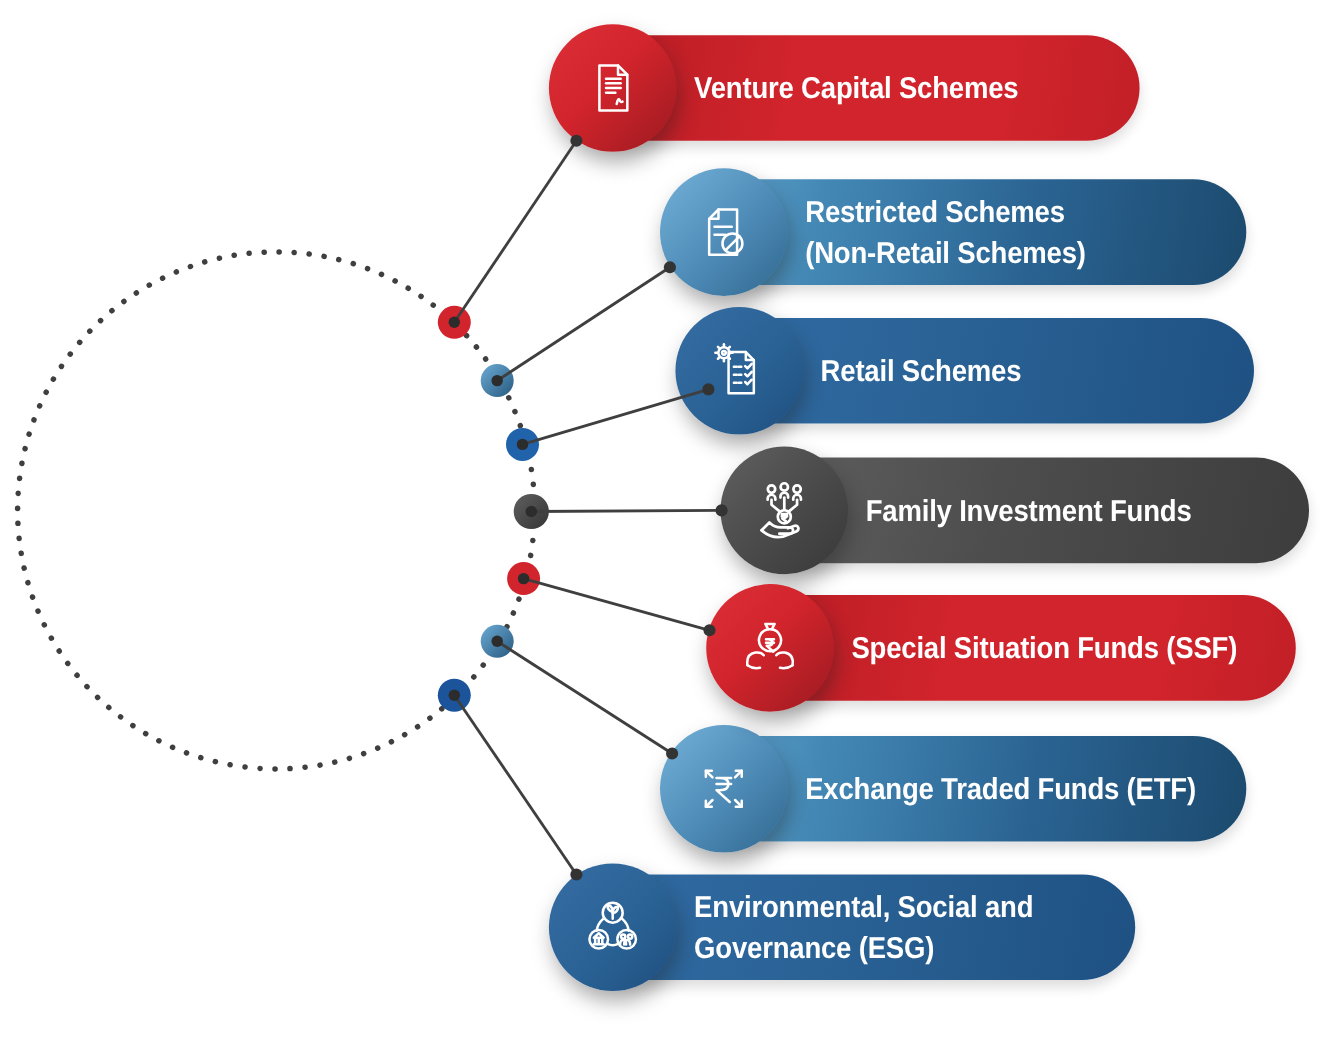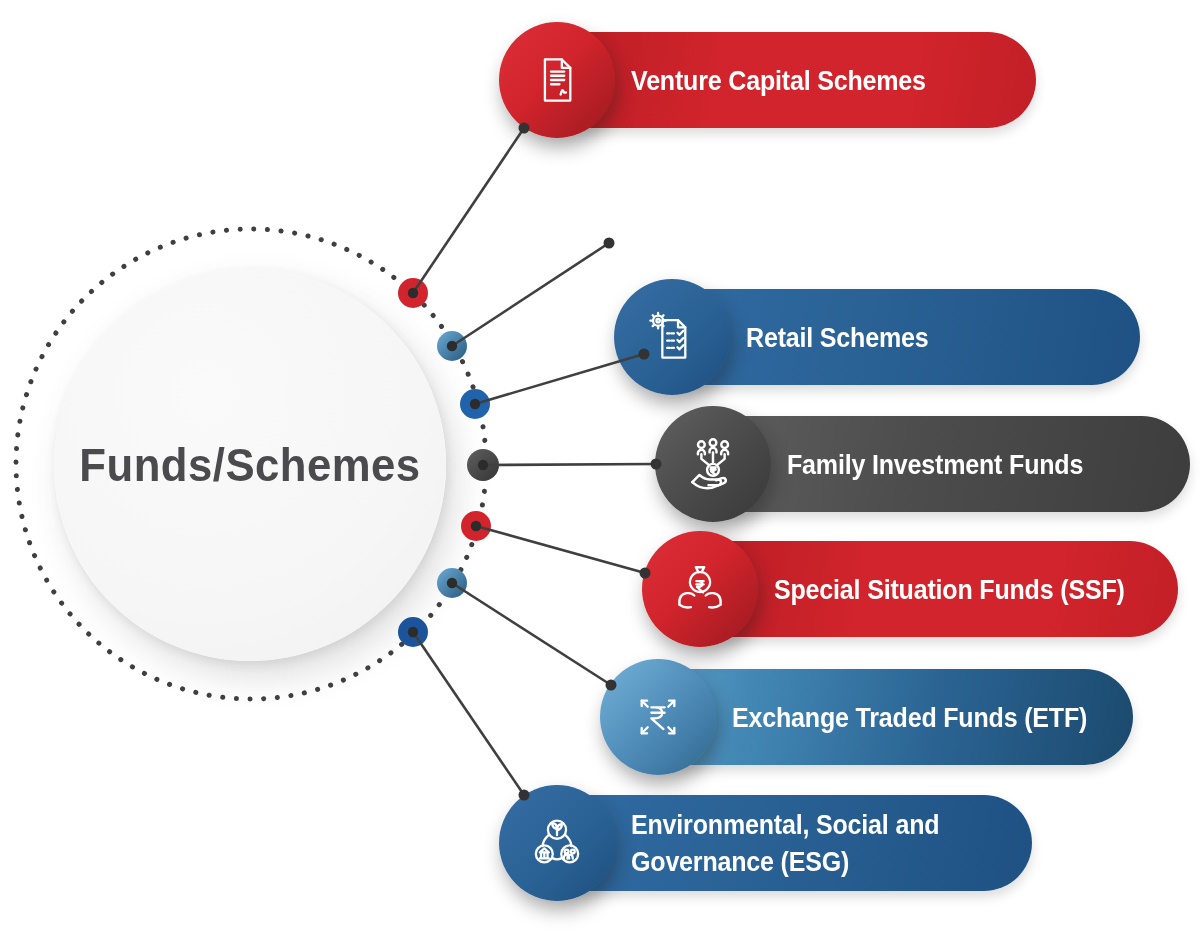--- a/index.html
+++ b/index.html
@@ -52,40 +52,54 @@
   .theme-gray .pill{background:linear-gradient(100deg,#616161 0%,var(--gray,#4d4d4d) 45%,#3d3d3d 100%);}
   .theme-gray .disc{background:linear-gradient(135deg,#606060 0%,var(--gray,#4d4d4d) 45%,#383838 100%);}
   
   .ic{stroke:#fff;fill:none;stroke-width:1.9;stroke-linecap:round;stroke-linejoin:round;}
 </style>
 </head>
 <body>
 
 <div id="stage">
 
-  <div class="hub">
-    <div class="hub-title">Funds/Schemes</div>
-  </div>
 
   <div class="banner theme-red" style="left:499px;top:22px;width:537px;text-decoration:underline;">
     <div class="pill"></div>
     <div class="disc">
       <svg class="ic" width="58" height="58" viewBox="0 0 48 48">
         <path d="M14 7 h14 l7 7 v27 h-21 z"></path>
           <path d="M28 7 v7 h7"></path>
         <line x1="19" y1="17" x2="30" y2="17"></line>
           <line x1="19" y1="20.5" x2="30" y2="20.5"></line>
         <line x1="19" y1="24" x2="30" y2="24"></line>
           <line x1="19" y1="27.5" x2="26" y2="27.5"></line>
         <path d="M27 36 q1.2 -5.5 2.4 -2.5 q.6 1.5 2 .8"></path>
       </svg>
     </div>
     <div class="label">Venture Capital Schemes</div>
   </div>
 
+  <div class="banner theme-steel" style="left:600px;top:153px;width:533px;">
+    <div class="pill"></div>
+    <div class="disc">
+      <svg class="ic" width="58" height="58" viewBox="0 0 48 48">
+        <path d="M34 7 h-14 l-7 7 v27 h21 z"></path>
+          <path d="M20 7 v7 h-7"></path>
+        <line x1="17" y1="20" x2="30" y2="20"></line>
+          <line x1="17" y1="26" x2="25" y2="26"></line>
+        <circle cx="30.5" cy="32.5" r="7.5"></circle>
+        <line x1="25.2" y1="37.8" x2="35.8" y2="27.2"></line>
+      </svg>
+    </div>
+    <div class="label">
+      <span style="display:block">Restricted Schemes</span>
+      <span style="display:block">(Non-Retail Schemes)</span>
+    </div>
+  </div>
 
   <div class="banner theme-blue" style="left:614px;top:279px;width:526px;">
     <div class="pill"></div>
     <div class="disc">
       <svg class="ic" width="58" height="58" viewBox="0 0 48 48">
         <path d="M16 10 h13 l6 6 v25 h-19 z"></path>
           <path d="M29 10 v6 h6"></path>
         <line x1="20" y1="21" x2="26" y2="21" stroke-dasharray="2 1.6"></line>
           <path d="M28.5 20.5 l1.7 1.7 l3.2 -3.4"></path>
         <line x1="20" y1="27" x2="26" y2="27" stroke-dasharray="2 1.6"></line>

